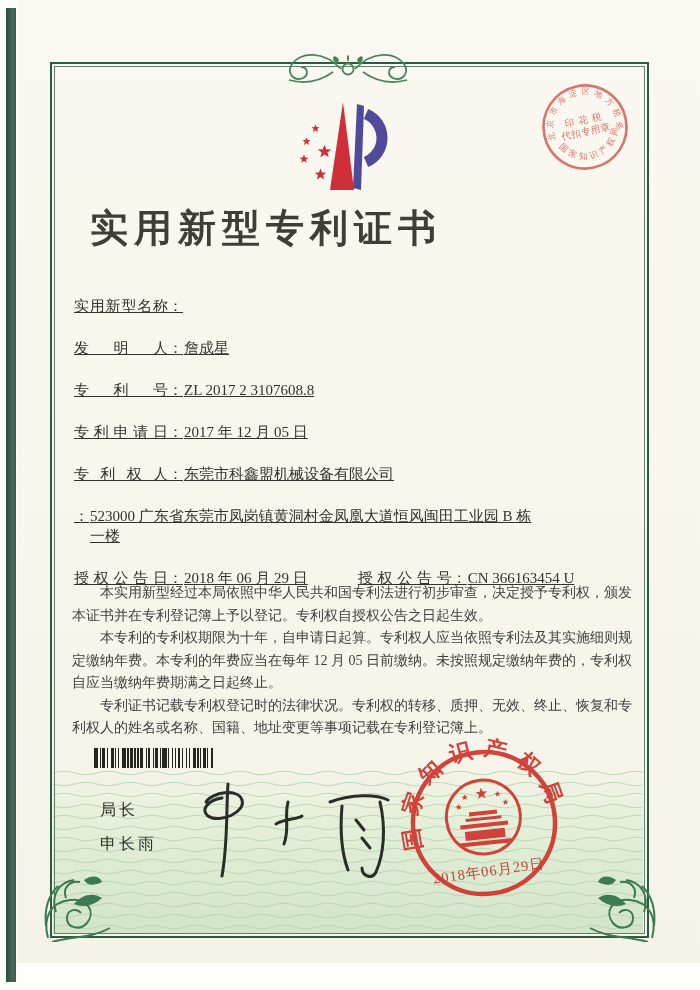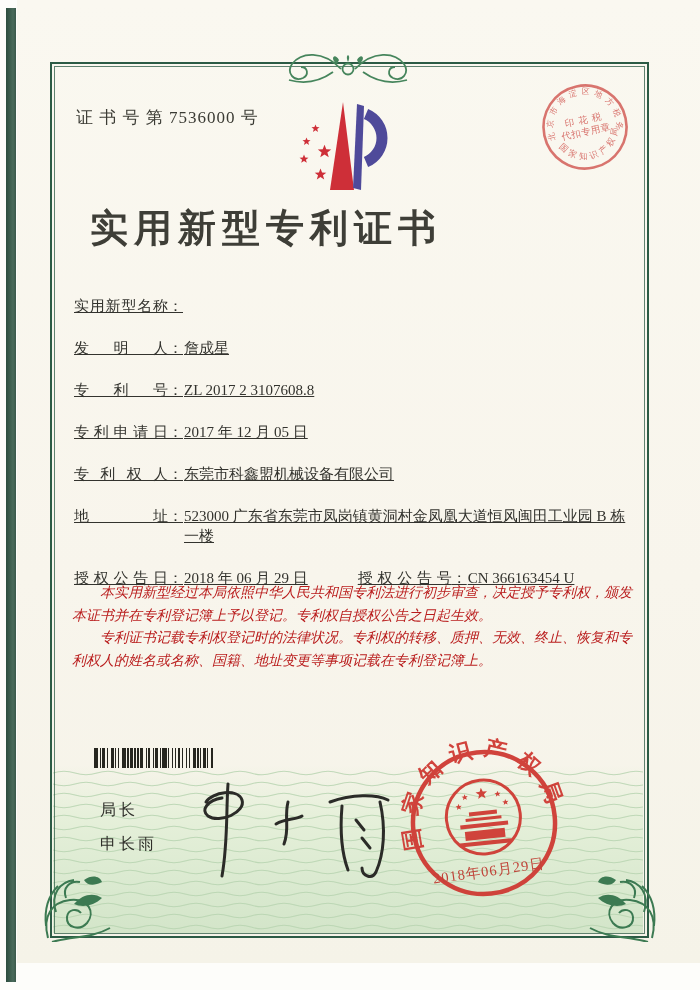--- a/index.html
+++ b/index.html
@@ -18,21 +18,21 @@
   .certno{position:absolute;left:76px;top:106px;font-size:17px;letter-spacing:1px;color:#3b3b34;z-index:5;}
   .title{position:absolute;left:90px;top:203px;width:516px;text-align:left;font-size:38px;
          font-weight:600;letter-spacing:6px;color:#3e3e37;z-index:5;}
   .fields{position:absolute;left:74px;top:296px;width:560px;font-size:15px;line-height:20px;z-index:5;}
   .frow{display:flex;margin-bottom:22px;text-decoration:underline;}
   .flabel{flex:none;width:94px;text-align:justify;text-align-last:justify;}
   .fcolon{flex:none;width:16px;}
   .fvalue{flex:none;max-width:450px;}
   .grantcell{display:flex;margin-left:50px;}
   .paras{position:absolute;left:72px;top:582px;width:560px;font-size:14px;line-height:22.5px;
-         text-align:justify;color:#b91c1c;z-index:5;font-style:italic;}
+         text-align:justify;color:#404040;z-index:5;}
   .paras p{margin:0;text-indent:2em;}
   .barcode{position:absolute;left:94px;top:748px;height:20px;z-index:5;font-size:0;white-space:nowrap;}
   .officer{position:absolute;left:100px;top:800px;font-size:16px;letter-spacing:3px;color:#2f2f2a;z-index:5;}
   .officer div{margin-bottom:13px;}
   .footer{position:absolute;left:90px;top:910px;width:516px;text-align:center;font-size:13px;
           letter-spacing:2px;color:#3a3a33;z-index:7;}
   .logo{position:absolute;left:293px;top:98px;z-index:5;}
   .taxstamp{position:absolute;left:529px;top:71px;z-index:8;opacity:.88;}
   .sealsvg{position:absolute;left:398px;top:737px;z-index:8;opacity:.95;}
   .signature{position:absolute;left:192px;top:768px;z-index:5;}
@@ -104,21 +104,20 @@
         <path d="M16 56 C10 38 20 26 34 24 M26 42 C22 32 30 24 40 26"></path>
         <path d="M6 70 C4 52 8 40 18 30"></path>
       </g>
       <g fill="#3c7a52">
         <path d="M34 48 C42 38 54 36 62 42 C54 50 42 52 34 48 Z"></path>
         <path d="M44 24 C52 18 60 20 62 26 C54 30 48 30 44 24 Z"></path>
       </g>
     </g>
   </svg>
 
-  <div class="certno">证 书 号 第 7536000 号</div>
 
   <svg class="logo" width="112" height="98" viewBox="0 0 112 98">
     <defs>
       <symbol id="star" viewBox="0 0 24 24">
         <path d="M12 1 L14.9 8.3 22.7 8.7 16.6 13.6 18.8 21.1 12 16.7 5.2 21.1 7.4 13.6 1.3 8.7 9.1 8.3 Z"></path>
       </symbol>
     </defs>
     <g fill="#ce2f38">
       <use href="#star" x="24" y="46" width="15" height="15"></use>
       <use href="#star" x="21" y="70" width="13" height="13"></use>
@@ -170,38 +169,38 @@
       <span class="flabel">专利申请日</span>
         <span class="fcolon">：</span>
       <span class="fvalue">2017 年 12 月 05 日</span>
     </div>
     <div class="frow">
       <span class="flabel">专利权人</span>
         <span class="fcolon">：</span>
       <span class="fvalue">东莞市科鑫盟机械设备有限公司</span>
     </div>
     <div class="frow">
-      <span class="flabel">地址</span>
         <span class="fcolon">：</span>
       <span class="fvalue">523000 广东省东莞市凤岗镇黄洞村金凤凰大道恒风闽田工业园 B 栋一楼</span>
     </div>
     <div class="frow">
       <span class="flabel">授权公告日</span>
         <span class="fcolon">：</span>
       <span class="fvalue">2018 年 06 月 29 日</span>
       <span class="grantcell">
         <span class="flabel">授权公告号</span>
           <span class="fcolon">：</span>
         <span class="fvalue">CN 366163454 U</span>
       </span>
     </div>
   </div>
 
   <div class="paras">
     <p>本实用新型经过本局依照中华人民共和国专利法进行初步审查，决定授予专利权，颁发本证书并在专利登记簿上予以登记。专利权自授权公告之日起生效。</p>
+    <p>本专利的专利权期限为十年，自申请日起算。专利权人应当依照专利法及其实施细则规定缴纳年费。本专利的年费应当在每年 12 月 05 日前缴纳。未按照规定缴纳年费的，专利权自应当缴纳年费期满之日起终止。</p>
     <p>专利证书记载专利权登记时的法律状况。专利权的转移、质押、无效、终止、恢复和专利权人的姓名或名称、国籍、地址变更等事项记载在专利登记簿上。</p>
   </div>
 
   <div class="barcode" id="barcode"><span style="display:inline-block;height:20px;width:4.199999999999999px;background:#26261f"></span><span style="display:inline-block;height:20px;width:1.4px;background:transparent"></span><span style="display:inline-block;height:20px;width:1.4px;background:#26261f"></span><span style="display:inline-block;height:20px;width:1.4px;background:transparent"></span><span style="display:inline-block;height:20px;width:2.8px;background:#26261f"></span><span style="display:inline-block;height:20px;width:1.4px;background:transparent"></span><span style="display:inline-block;height:20px;width:1.4px;background:#26261f"></span><span style="display:inline-block;height:20px;width:2.8px;background:transparent"></span><span style="display:inline-block;height:20px;width:2.8px;background:#26261f"></span><span style="display:inline-block;height:20px;width:1.4px;background:transparent"></span><span style="display:inline-block;height:20px;width:1.4px;background:#26261f"></span><span style="display:inline-block;height:20px;width:1.4px;background:transparent"></span><span style="display:inline-block;height:20px;width:1.4px;background:#26261f"></span><span style="display:inline-block;height:20px;width:2.8px;background:transparent"></span><span style="display:inline-block;height:20px;width:4.199999999999999px;background:#26261f"></span><span style="display:inline-block;height:20px;width:1.4px;background:transparent"></span><span style="display:inline-block;height:20px;width:1.4px;background:#26261f"></span><span style="display:inline-block;height:20px;width:1.4px;background:transparent"></span><span style="display:inline-block;height:20px;width:2.8px;background:#26261f"></span><span style="display:inline-block;height:20px;width:1.4px;background:transparent"></span><span style="display:inline-block;height:20px;width:1.4px;background:#26261f"></span><span style="display:inline-block;height:20px;width:1.4px;background:transparent"></span><span style="display:inline-block;height:20px;width:1.4px;background:#26261f"></span><span style="display:inline-block;height:20px;width:1.4px;background:transparent"></span><span style="display:inline-block;height:20px;width:2.8px;background:#26261f"></span><span style="display:inline-block;height:20px;width:2.8px;background:transparent"></span><span style="display:inline-block;height:20px;width:1.4px;background:#26261f"></span><span style="display:inline-block;height:20px;width:1.4px;background:transparent"></span><span style="display:inline-block;height:20px;width:1.4px;background:#26261f"></span><span style="display:inline-block;height:20px;width:2.8px;background:transparent"></span><span style="display:inline-block;height:20px;width:1.4px;background:#26261f"></span><span style="display:inline-block;height:20px;width:1.4px;background:transparent"></span><span style="display:inline-block;height:20px;width:2.8px;background:#26261f"></span><span style="display:inline-block;height:20px;width:1.4px;background:transparent"></span><span style="display:inline-block;height:20px;width:1.4px;background:#26261f"></span><span style="display:inline-block;height:20px;width:1.4px;background:transparent"></span><span style="display:inline-block;height:20px;width:4.199999999999999px;background:#26261f"></span><span style="display:inline-block;height:20px;width:1.4px;background:transparent"></span><span style="display:inline-block;height:20px;width:1.4px;background:#26261f"></span><span style="display:inline-block;height:20px;width:2.8px;background:transparent"></span><span style="display:inline-block;height:20px;width:1.4px;background:#26261f"></span><span style="display:inline-block;height:20px;width:1.4px;background:transparent"></span><span style="display:inline-block;height:20px;width:1.4px;background:#26261f"></span><span style="display:inline-block;height:20px;width:1.4px;background:transparent"></span><span style="display:inline-block;height:20px;width:2.8px;background:#26261f"></span><span style="display:inline-block;height:20px;width:1.4px;background:transparent"></span><span style="display:inline-block;height:20px;width:1.4px;background:#26261f"></span><span style="display:inline-block;height:20px;width:2.8px;background:transparent"></span><span style="display:inline-block;height:20px;width:1.4px;background:#26261f"></span><span style="display:inline-block;height:20px;width:1.4px;background:transparent"></span><span style="display:inline-block;height:20px;width:1.4px;background:#26261f"></span><span style="display:inline-block;height:20px;width:2.8px;background:transparent"></span><span style="display:inline-block;height:20px;width:2.8px;background:#26261f"></span><span style="display:inline-block;height:20px;width:1.4px;background:transparent"></span><span style="display:inline-block;height:20px;width:1.4px;background:#26261f"></span><span style="display:inline-block;height:20px;width:1.4px;background:transparent"></span><span style="display:inline-block;height:20px;width:1.4px;background:#26261f"></span><span style="display:inline-block;height:20px;width:1.4px;background:transparent"></span><span style="display:inline-block;height:20px;width:2.8px;background:#26261f"></span><span style="display:inline-block;height:20px;width:1.4px;background:transparent"></span><span style="display:inline-block;height:20px;width:1.4px;background:#26261f"></span><span style="display:inline-block;height:20px;width:2.8px;background:transparent"></span><span style="display:inline-block;height:20px;width:1.4px;background:#26261f"></span><span style="display:inline-block;height:20px;width:1.4px;background:transparent"></span></div>
 
   <div class="officer">
     <div>局长</div>
     <div>申长雨</div>
   </div>
 

